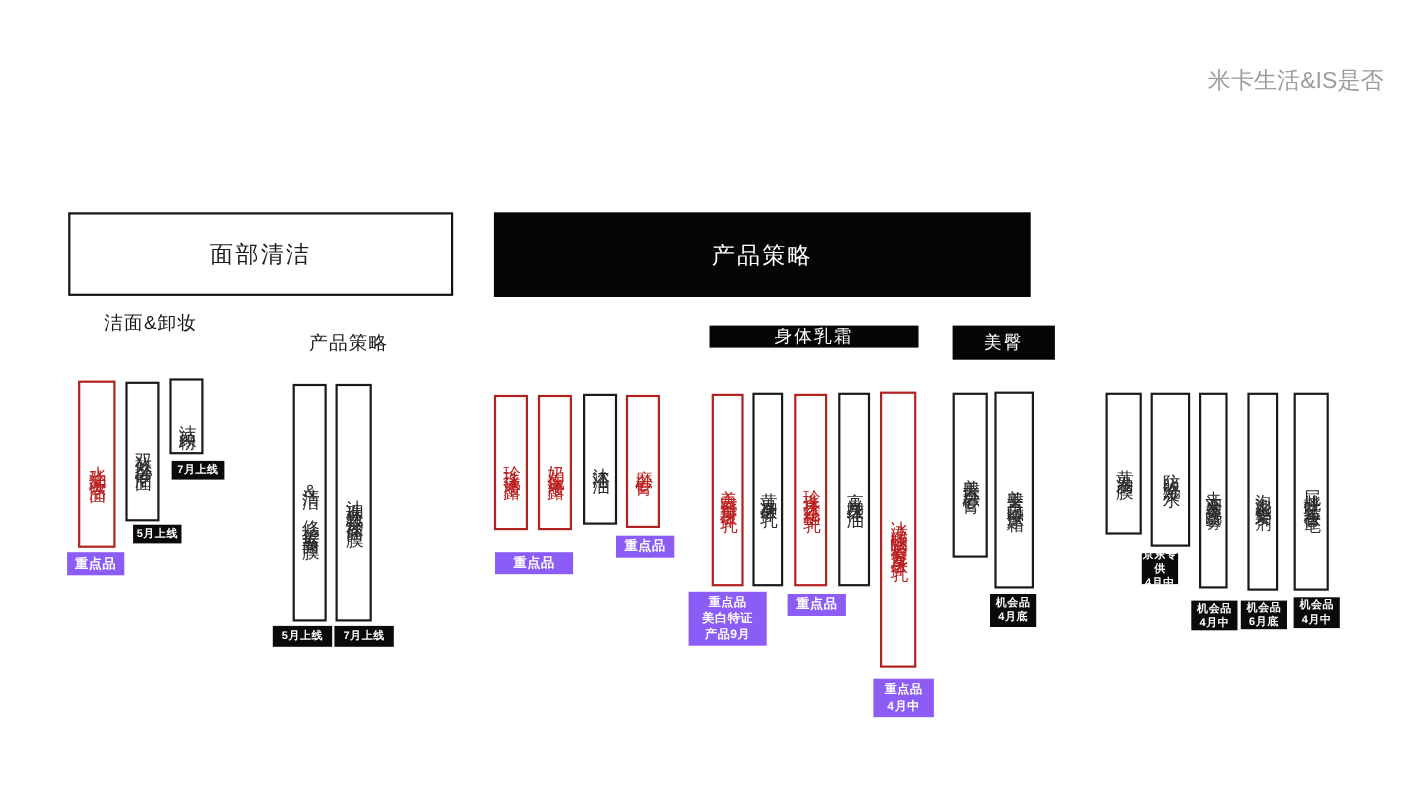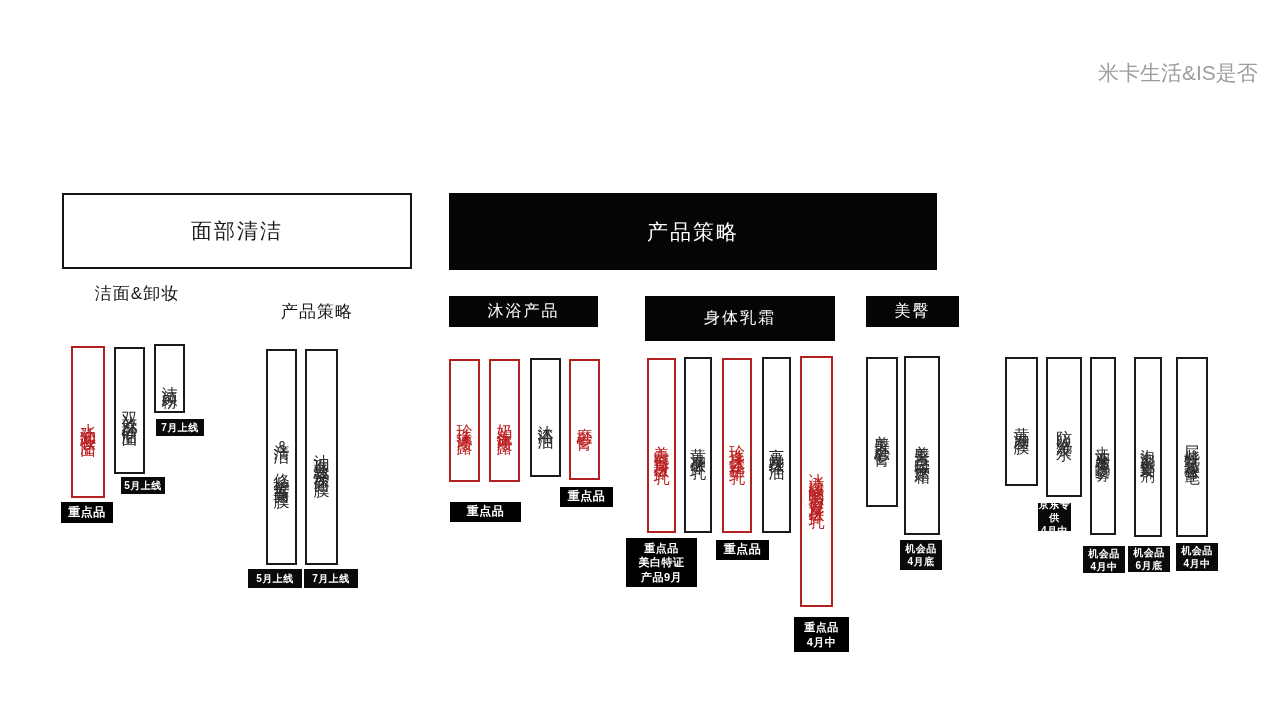--- a/index.html
+++ b/index.html
@@ -106,37 +106,36 @@
     justify-content: center;
     background: #0a0a0a;
     color: #ffffff;
     font-size: 10px;
     font-weight: bold;
     text-align: center;
     white-space: pre-line;
     line-height: 1.3;
     letter-spacing: 0.5px;
   }
-  .badge.red { background: #000000; font-size: 12px; }
+  .badge.red { background: #8b5cf6; font-size: 12px; }
   .badge.red.multi { font-size: 11px; }
 </style>
 </head>
 <body>
 
 <div class="canvas">
 
   <div class="watermark">米卡生活&amp;IS是否</div>
 
   <div class="section-header outline" style="left:62px;top:193px;width:350px;height:76px">面部清洁</div>
   <div class="section-header solid" style="left:449px;top:193px;width:488px;height:77px">产品策略</div>
 
   <div class="group-label" style="left:78px;top:281px;width:118px;height:24px">洁面&amp;卸妆</div>
   <div class="group-label" style="left:258px;top:299px;width:118px;height:24px">产品策略</div>
-  <div class="group-bar" style="left:449px;top:296px;width:149px;height:31px">沐浴产品</div>
-  <div class="group-bar" style="left:645px;top:296px;width:190px;height:45px">身体乳霜</div>
+  <div class="group-bar" style="left:645px;top:296px;width:190px;height:20px">身体乳霜</div>
   <div class="group-bar" style="left:866px;top:296px;width:93px;height:31px">美臀</div>
 
   <div class="product red" style="left:71px;top:346px;width:34px;height:152px">水油卸妆洁面</div>
   <div class="badge red" style="left:61px;top:502px;width:52px;height:21px">重点品</div>
 
   <div class="product" style="left:114px;top:347px;width:31px;height:127px">双效磨砂洁面</div>
   <div class="badge" style="left:121px;top:477px;width:44px;height:17px">5月上线</div>
 
   <div class="product" style="left:154px;top:344px;width:31px;height:69px">洁颜粉</div>
   <div class="badge" style="left:156px;top:419px;width:48px;height:17px">7月上线</div>

